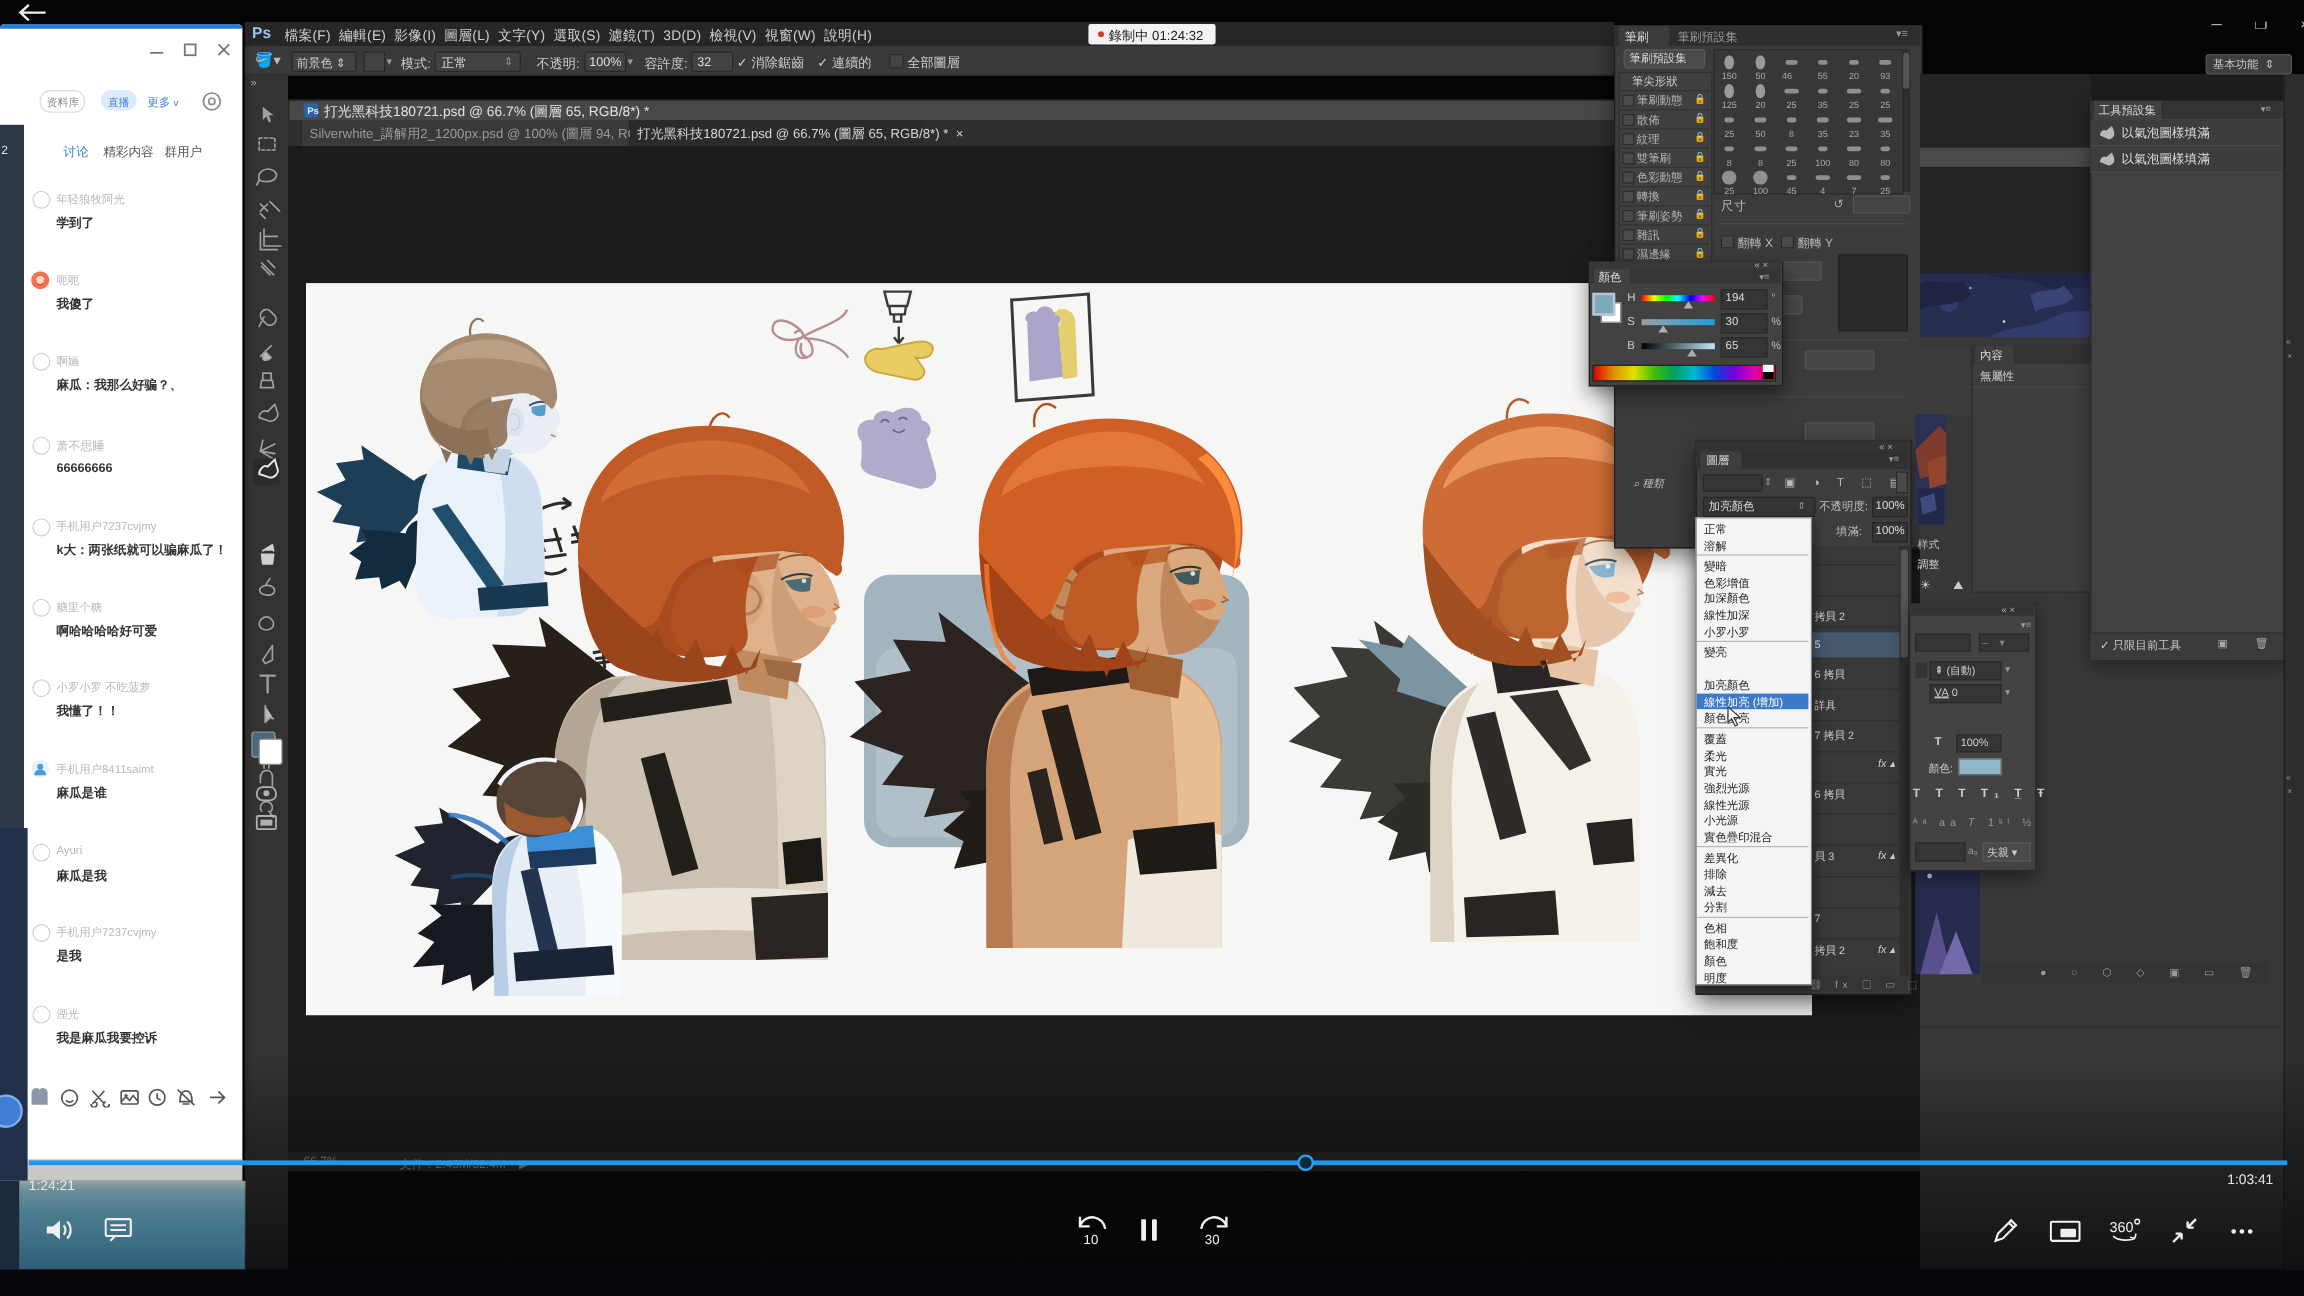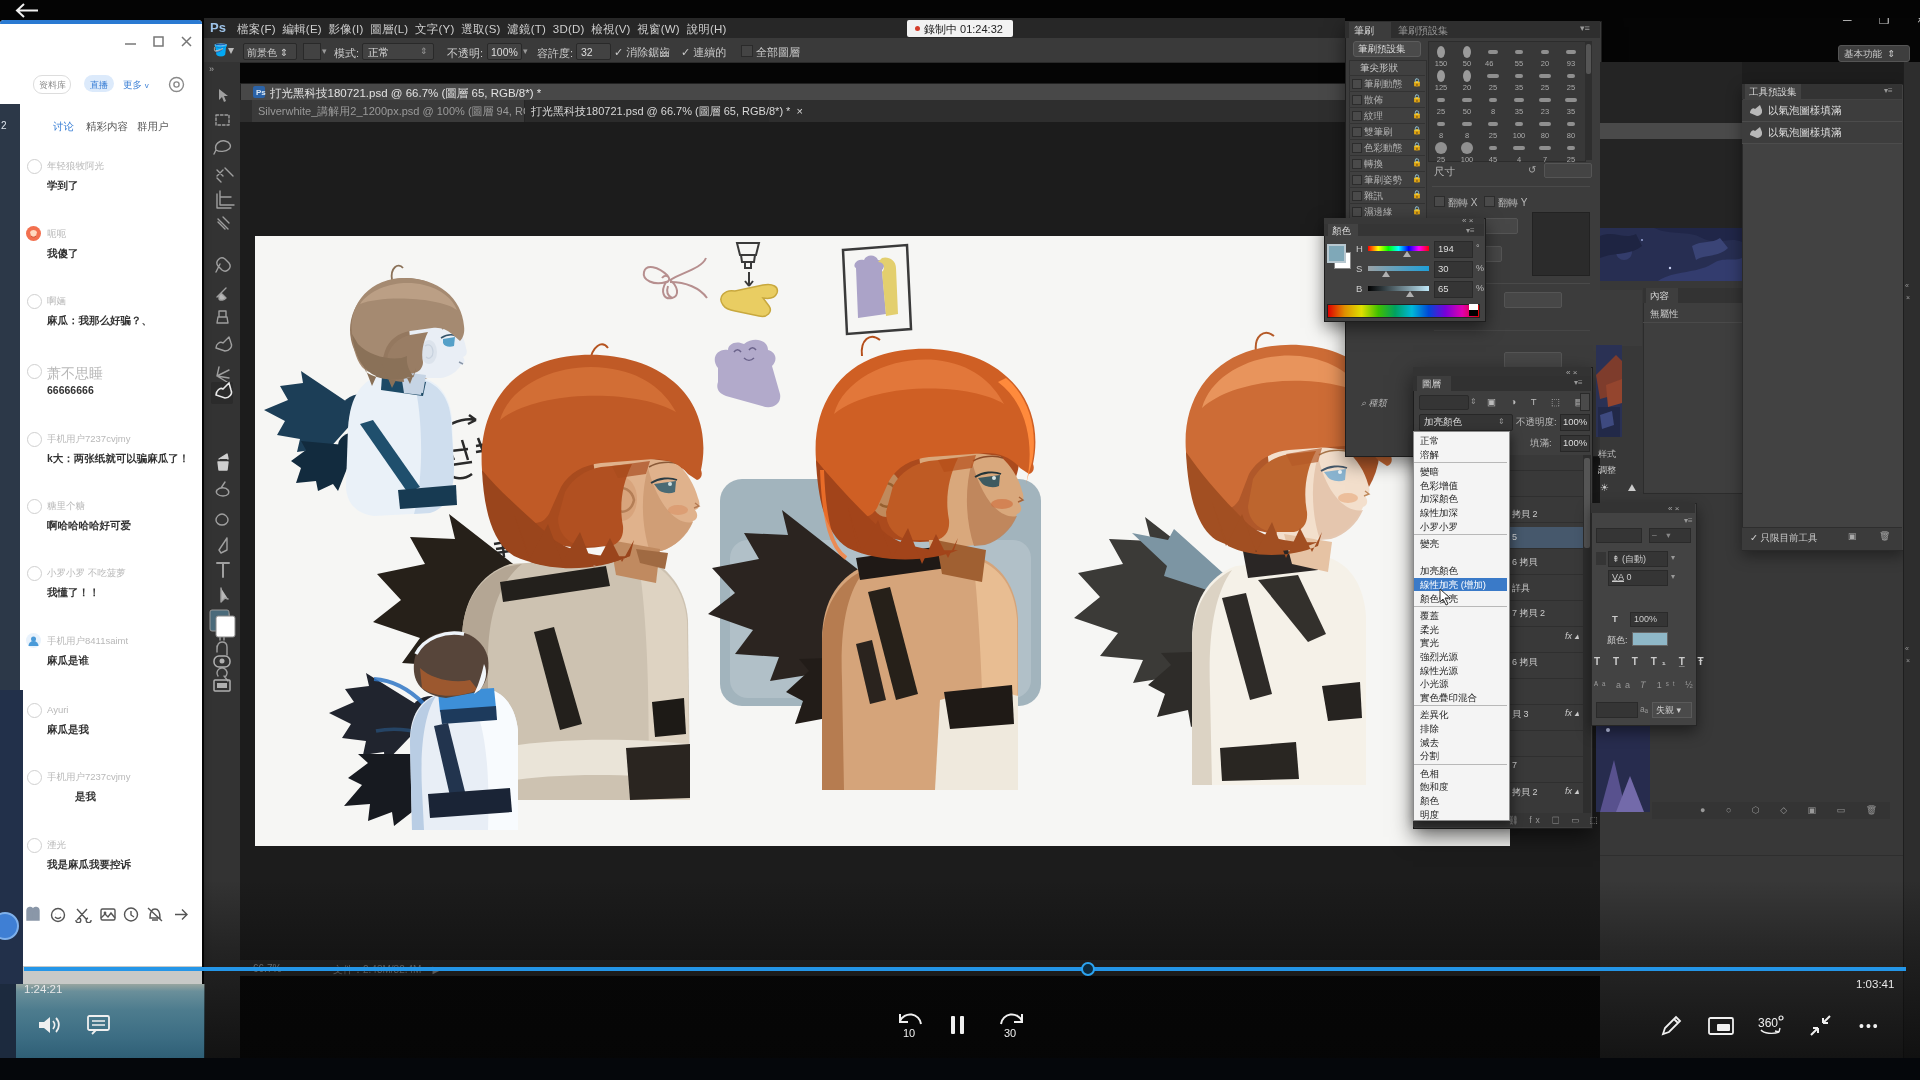--- a/index.html
+++ b/index.html
@@ -685,21 +685,21 @@
 <svg class="a" style="left:26px;top:226px;" width="15" height="15">
       <path d="M4,6 a4,4 0 0 1 7,0 l-1,4 a3,3 0 0 1 -5,0 z" fill="#ffd9c0"></path>
       <path d="M5,10 c1.5,1.5 3.5,1.5 5,0" stroke="#d04a2a" stroke-width="1" fill="none"></path>
     </svg>
 <div class="a tx" style="left:47px;top:228px;font-size:9.5px;color:#b8b8b8;">呃呃</div>
 <div class="a tx" style="left:47px;top:247px;font-size:10.5px;color:#333;font-weight:bold;">我傻了</div>
 <div class="a" style="left:27px;top:294px;width:13px;height:13px;border:1.5px solid #d0d0d0;border-radius:50%;"></div>
 <div class="a tx" style="left:47px;top:295px;font-size:9.5px;color:#b8b8b8;">啊婳</div>
 <div class="a tx" style="left:47px;top:314px;font-size:10.5px;color:#333;font-weight:bold;">麻瓜：我那么好骗？、</div>
 <div class="a" style="left:27px;top:364px;width:13px;height:13px;border:1.5px solid #d0d0d0;border-radius:50%;"></div>
-<div class="a tx" style="left:47px;top:365px;font-size:14px;color:#b8b8b8;">萧不思睡</div>
+<div class="a tx" style="left:47px;top:365px;font-size:10px;color:#b8b8b8;">萧不思睡</div>
 <div class="a tx" style="left:47px;top:384px;font-size:10.5px;color:#333;font-weight:bold;">66666666</div>
 <div class="a" style="left:27px;top:432px;width:13px;height:13px;border:1.5px solid #d0d0d0;border-radius:50%;"></div>
 <div class="a tx" style="left:47px;top:433px;font-size:9.5px;color:#b8b8b8;">手机用户7237cvjmy</div>
 <div class="a tx" style="left:47px;top:452px;font-size:10.5px;color:#333;font-weight:bold;">k大：两张纸就可以骗麻瓜了！</div>
 <div class="a" style="left:27px;top:499px;width:13px;height:13px;border:1.5px solid #d0d0d0;border-radius:50%;"></div>
 <div class="a tx" style="left:47px;top:500px;font-size:9.5px;color:#b8b8b8;">糖里个糖</div>
 <div class="a tx" style="left:47px;top:519px;font-size:10.5px;color:#333;font-weight:bold;">啊哈哈哈哈好可爱</div>
 <div class="a" style="left:27px;top:566px;width:13px;height:13px;border:1.5px solid #d0d0d0;border-radius:50%;"></div>
 <div class="a tx" style="left:47px;top:567px;font-size:9.5px;color:#b8b8b8;">小罗小罗 不吃菠萝</div>
 <div class="a tx" style="left:47px;top:586px;font-size:10.5px;color:#333;font-weight:bold;">我懂了！！</div>
@@ -708,21 +708,21 @@
       <circle cx="7.5" cy="6" r="2.5" fill="#4a9ad8"></circle>
       <path d="M2.5,13 a5,5 0 0 1 10,0 z" fill="#4a9ad8"></path>
     </svg>
 <div class="a tx" style="left:47px;top:635px;font-size:9.5px;color:#b8b8b8;">手机用户8411saimt</div>
 <div class="a tx" style="left:47px;top:654px;font-size:10.5px;color:#333;font-weight:bold;">麻瓜是谁</div>
 <div class="a" style="left:27px;top:703px;width:13px;height:13px;border:1.5px solid #d0d0d0;border-radius:50%;"></div>
 <div class="a tx" style="left:47px;top:704px;font-size:9.5px;color:#b8b8b8;">Ayuri</div>
 <div class="a tx" style="left:47px;top:723px;font-size:10.5px;color:#333;font-weight:bold;">麻瓜是我</div>
 <div class="a" style="left:27px;top:770px;width:13px;height:13px;border:1.5px solid #d0d0d0;border-radius:50%;"></div>
 <div class="a tx" style="left:47px;top:771px;font-size:9.5px;color:#b8b8b8;">手机用户7237cvjmy</div>
-<div class="a tx" style="left:47px;top:790px;font-size:10.5px;color:#333;font-weight:bold;margin-left:28px;">是我</div>
+<div class="a tx" style="left:47px;top:790px;font-size:10.5px;color:#333;font-weight:bold;">是我</div>
 <div class="a" style="left:27px;top:838px;width:13px;height:13px;border:1.5px solid #d0d0d0;border-radius:50%;"></div>
 <div class="a tx" style="left:47px;top:839px;font-size:9.5px;color:#b8b8b8;">湮光</div>
 <div class="a tx" style="left:47px;top:858px;font-size:10.5px;color:#333;font-weight:bold;">我是麻瓜我要控诉</div>
 <svg class="a" style="left:24px;top:903px;" width="170" height="20" fill="none" stroke="#5f6b7a" stroke-width="1.4">
       <path d="M3,8 h12 v9 h-12 z M3,8 c0,-4 5,-5 6,-1 c1,-4 6,-3 6,1 M9,7 v10" fill="#8a97a8" stroke="#8a97a8"></path>
       <circle cx="34" cy="12" r="6.5" stroke="#555"></circle>
       <path d="M31.5,11 h0.1 M36.5,11 h0.1" stroke-width="2" stroke="#555"></path>
       <path d="M31,14 c2,2 4,2 6,0" stroke="#555"></path>
       <path d="M53,6 l10,11 m0,-11 l-10,11 M55,15 a2.4,2.4 0 1 1 -3,2 M64,15 a2.4,2.4 0 1 0 3,2" stroke="#555"></path>
       <rect x="77" y="6" width="14" height="11" rx="1.5" stroke="#555"></rect>

